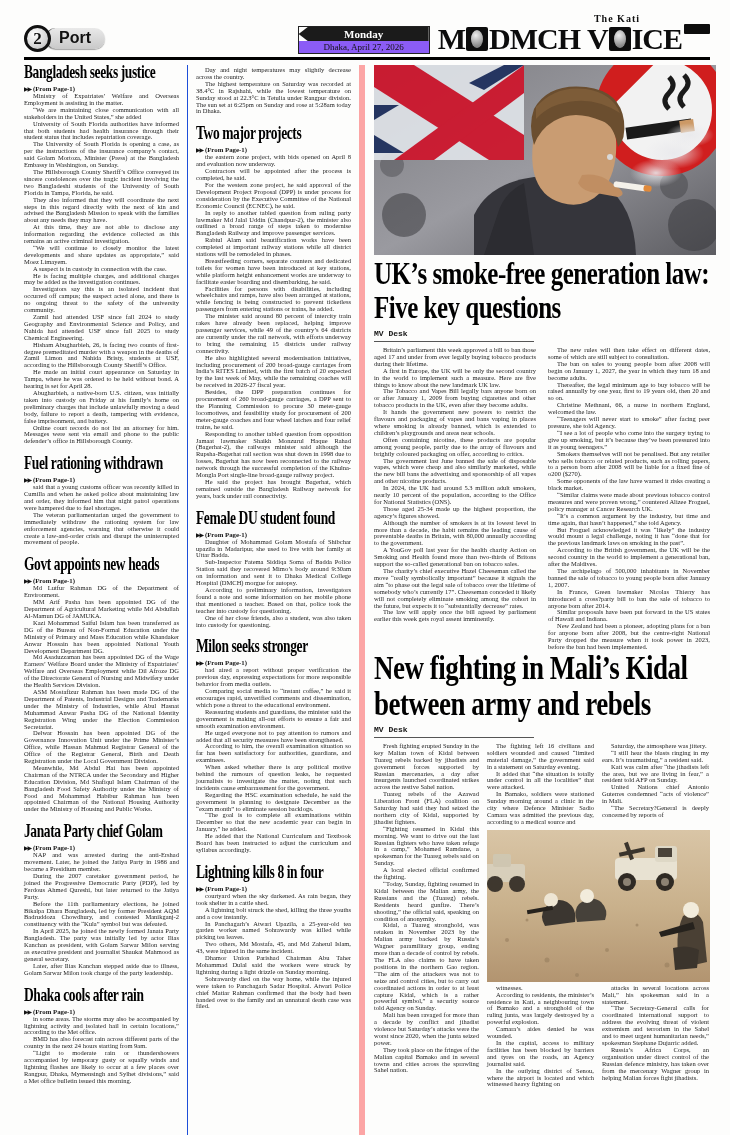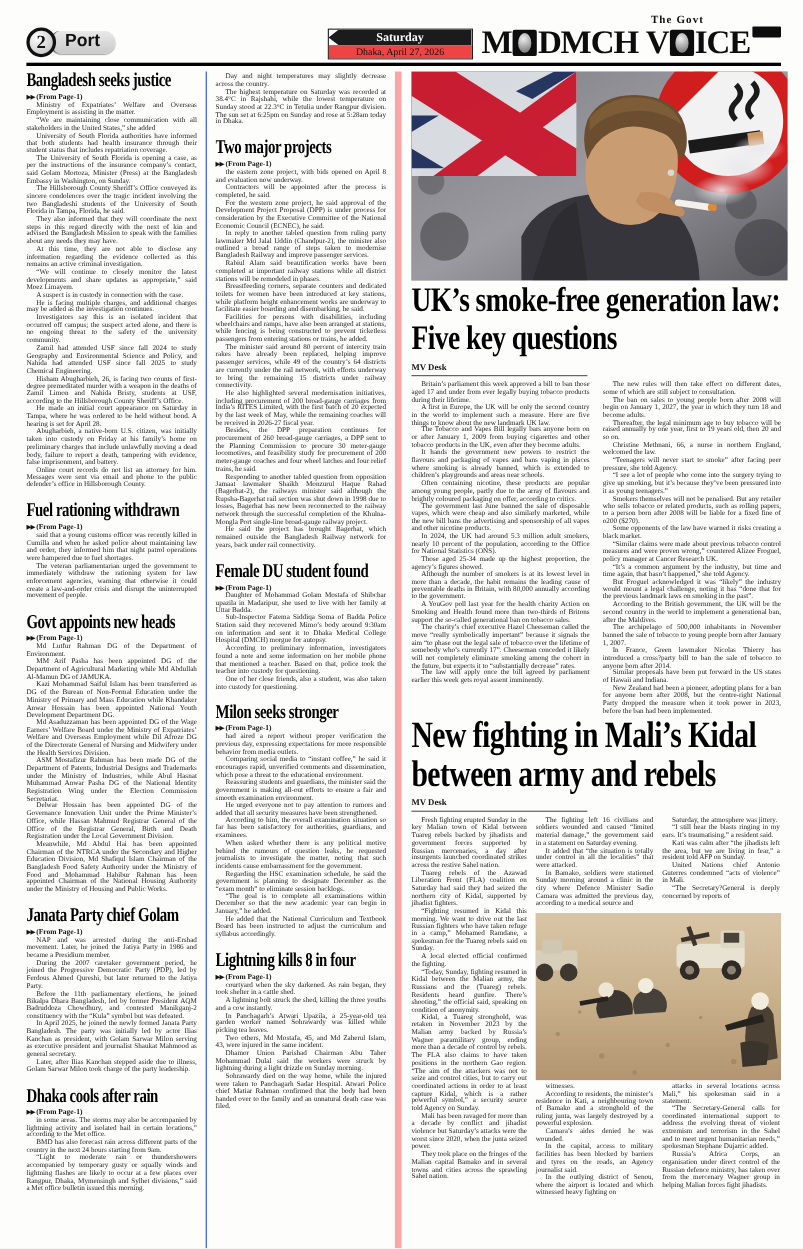--- a/index.html
+++ b/index.html
@@ -13,21 +13,21 @@
   .page-circle { width:27px; height:27px; border:3px solid #111; border-radius:50%;
     background:radial-gradient(circle at 35% 30%, #fff 0%, #cfcfcf 70%, #9a9a9a 100%);
     display:flex; align-items:center; justify-content:center; font-weight:bold; font-size:17px; color:#111; z-index:2; }
   .section-pill { background:linear-gradient(#e9e9e9,#c9c9c9); border-radius:11px; padding:1px 14px 2px 12px;
     margin-left:-6px; font-family:"Liberation Sans",sans-serif; font-weight:bold; font-size:16px; color:#111;
     border-left:2px solid #555; box-shadow:0 1px 1px rgba(0,0,0,.35); }
   .hdr-right { display:flex; align-items:flex-end; gap:8px; }
   .datebox { width:132px; border:1px solid #222; font-family:"Liberation Serif",serif; }
   .datebox .day { background:#1b1b1b; color:#fff; font-weight:bold; font-size:11px; text-align:center; padding:1px 0;
     clip-path:polygon(0 50%, 7% 0, 100% 0, 100% 100%, 7% 100%); }
-  .datebox .dt { font-size:9px; text-align:center; padding:1px 0; color:#111; background:#ef4444; }
+  .datebox .dt { font-size:9px; text-align:center; padding:1px 0; color:#111; background:#8b5cf6; }
   .masthead { text-align:right; line-height:1; }
   .masthead .daily { font-size:10px; font-weight:bold; letter-spacing:1px; color:#111; margin-right:70px; }
   .mast-line { font-family:"Liberation Serif",serif; font-weight:bold; font-size:30px; letter-spacing:-1px; color:#0d0d0d; display:flex; align-items:center; }
   .o-block { display:inline-block; width:22px; height:24px; background:#0d0d0d; margin:0 1px; position:relative; border-radius:2px; }
   .o-block::after { content:""; position:absolute; left:5px; top:3px; width:12px; height:18px; border-radius:50%;
     background:radial-gradient(circle at 40% 30%, #eee, #888 75%); }
   .mast-gap { width:7px; }
   .tag-box { width:26px; height:10px; background:#0d0d0d; margin-left:2px; align-self:flex-start; border-radius:1px; }
   .hdr-rule { height:3px; background:#000; margin-top:3px; }
 
@@ -43,21 +43,21 @@
   .article:first-child .headline { margin-top:2px; }
   .from-line { font-size:6.8px; font-weight:bold; margin-bottom:1px; }
   .arrows { letter-spacing:-1px; font-size:6px; }
   .para { font-size:6.5px; line-height:6.9px; text-align:justify; text-indent:9px; color:#1c1c1c; }
   .intro-block { margin-top:2px; }
 
   
   .uk-photo { width:342px; height:190px; display:block; overflow:hidden; background:#888; }
   .big-head { font-weight:bold; color:#000; letter-spacing:-0.5px; line-height:27px; font-size:25px;
     transform:scaleY(1.25); transform-origin:0 90%; margin:14px 0 6px; }
-  .byline { font-size:8px; font-weight:bold; border-bottom:1px solid #555; padding-bottom:3px; margin-bottom:5px; width:160px; }
+  .byline { font-size:8px; font-weight:bold; border-bottom:1px solid #555; padding-bottom:3px; margin-bottom:5px; width:160px;font-family:Liberation Mono, monospace; }
   .two-col { display:flex; gap:12px; }
   .two-col > div { width:165px; }
 
   
   .mali-head { font-size:27px; line-height:29px; margin:12px 0 4px; }
   .mali-cols { display:flex; gap:8px; }
   .m-col1 { width:111px; }
   .mali-right { width:223px; }
   .mali-row { display:flex; gap:8px; }
   .mali-row > div { width:107px; }
@@ -70,25 +70,25 @@
 
   <div class="hdr">
     <div class="brand-left">
       <div class="page-circle">
         <span>2</span>
       </div>
       <div class="section-pill">Port</div>
     </div>
     <div class="hdr-right">
       <div class="datebox">
-        <div class="day">Saturday</div>
+        <div class="day">Monday</div>
         <div class="dt">Dhaka, April 27, 2026</div>
       </div>
       <div class="masthead">
-        <div class="daily">The Govt</div>
+        <div class="daily">The Kati</div>
         <div class="mast-line">
           <span>M</span>
             <span class="o-block"></span>
             <span>DMCH</span>
             <span class="mast-gap"></span>
             <span>V</span>
             <span class="o-block"></span>
             <span>ICE</span>
             <span class="tag-box"></span>
         </div>

